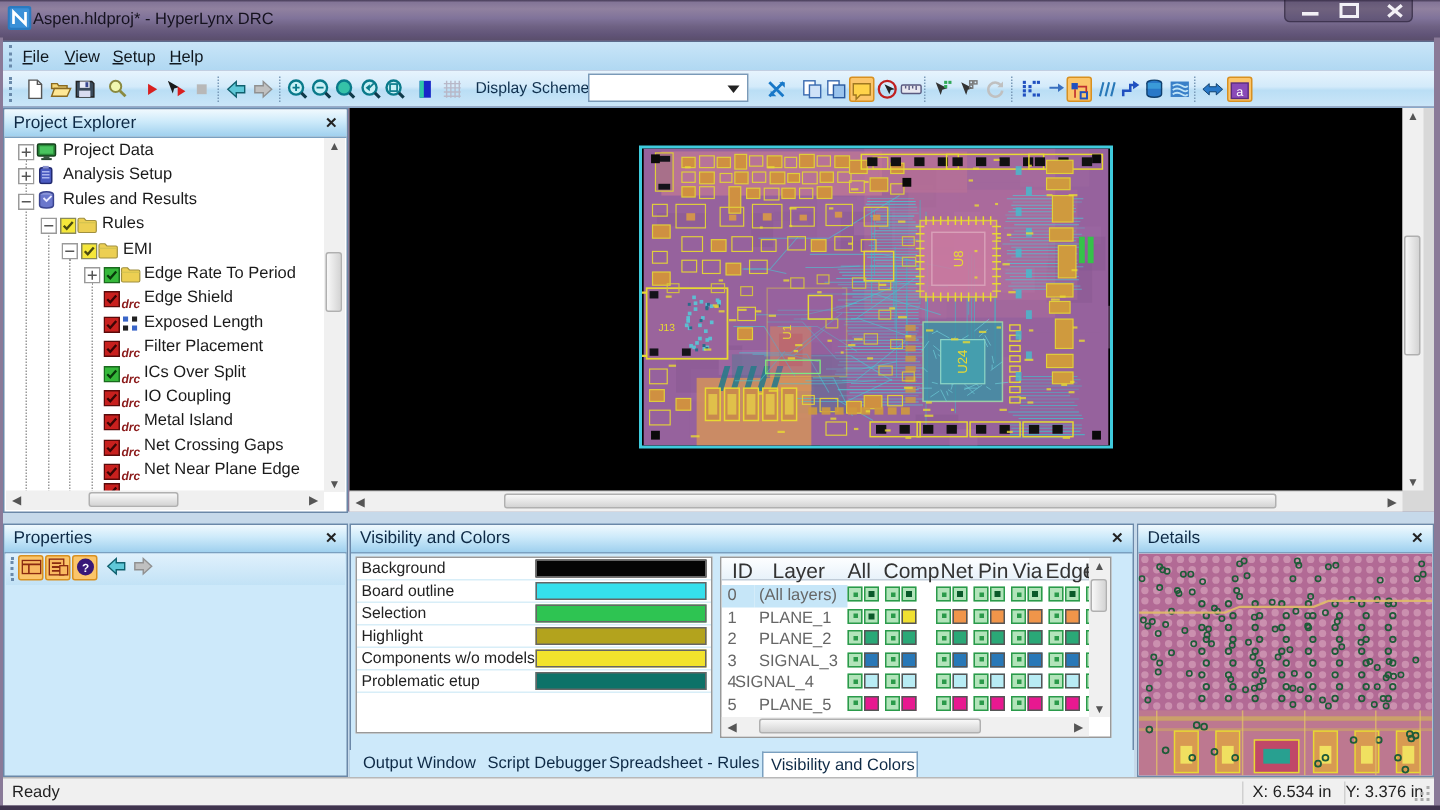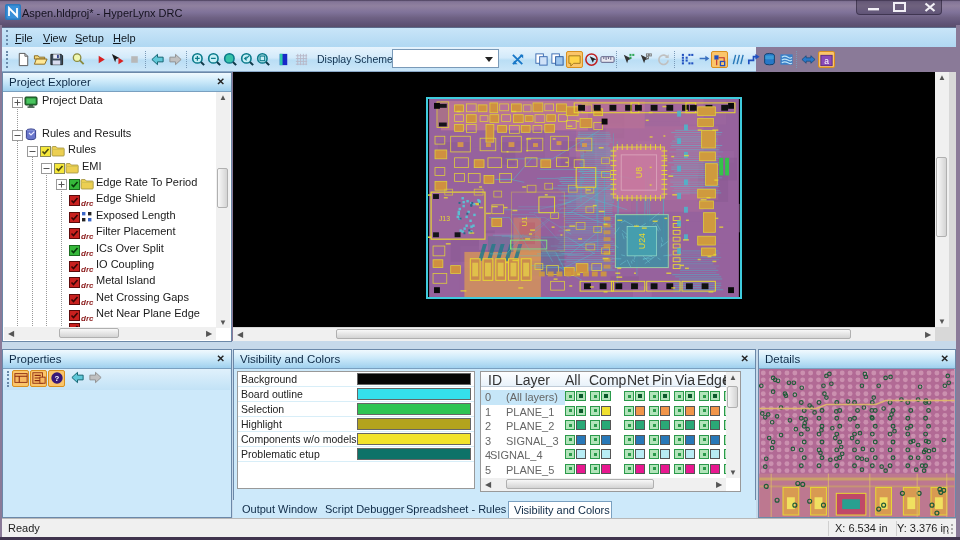--- a/index.html
+++ b/index.html
@@ -6,21 +6,21 @@
 #title { position:absolute; left:0; top:0; width:960px; height:27px;
   background:linear-gradient(180deg,#453a56 0%,#837597 6%,#90819f 22%,#80739a 45%,#6f6284 65%,#615478 85%,#5a4e6b 100%); }
 #title .txt { position:absolute; left:22px; top:7px; font-size:11px; color:#15121e; }
 #appicon { position:absolute; left:5px; top:4px; width:16px; height:16px; }
 #winbtns { position:absolute; left:856px; top:0; width:86px; height:15px; background:rgba(35,28,50,0.30); border:1px solid rgba(25,18,38,0.45); border-top:none; border-bottom-left-radius:4px; border-bottom-right-radius:4px; }
 #winbtns svg { position:absolute; top:0; }
 #menubar { position:absolute; left:2px; top:27px; width:954px; height:20px;
   background:linear-gradient(180deg,#c9e5f8,#b0d8f2); border-top:1px solid #5c6b8c; }
 #menubar .m { position:absolute; top:4px; font-size:11px; color:#101820; }
 #menubar .m u { text-decoration:underline; }
-#toolbar { position:absolute; left:2px; top:47px; width:754px; height:25px;
+#toolbar { position:absolute; left:2px; top:47px; width:954px; height:25px;
   background:linear-gradient(180deg,#e7f4fd 0%,#d3eafa 45%,#badef5 55%,#cbe6f8 100%); border-bottom:1px solid #8aa8c8;}
 .tbtn { position:absolute; top:4px; height:17px; text-align:center; }
 .tbtn svg { margin-top:1px; }
 .tbtn.sel { background:#fbc56a; border:1px solid #d89020; border-radius:2px; }
 .tsep { position:absolute; top:4px; width:1px; height:17px; border-left:1px dotted #7a9ab8; }
 .grip { position:absolute; top:4px; width:3px; height:17px; border-left:2px dotted #6a8aaa; }
 .combo { position:absolute; top:2px; height:19px; background:#fff; border:1px solid #7a9ab8; }
 .combo:after { content:""; position:absolute; right:5px; top:7px; border:4px solid transparent; border-top:5px solid #222; }
 #bottombg { position:absolute; left:2px; top:341px; width:954px; height:177px; background:#c6d9ea; }
 #pexp { position:absolute; left:2px; top:72px; width:230px; height:270px; background:#fff; border:1px solid #6b88a8; }
@@ -284,20 +284,32 @@
               <rect x="0.5" y="0.5" width="10" height="10" fill="#fff" stroke="#9a9a9a"></rect>
               <path d="M2.5 5.5 h6 M5.5 2.5 v6" stroke="#555" stroke-width="1"></path>
             </svg></span>
           <span class="ti" style="left:20px"><svg width="14" height="12" viewBox="0 0 14 12">
               <rect x="1" y="1" width="12" height="8" rx="1" fill="#2a8a3a" stroke="#14401c"></rect>
               <rect x="2.5" y="2.5" width="9" height="5" fill="#49c45e"></rect>
               <rect x="5" y="9" width="4" height="1.6" fill="#3a5a42"></rect>
               <rect x="3.5" y="10.4" width="7" height="1.4" fill="#2a4a32"></rect>
             </svg></span>
           <span class="tlabel" style="left:38px">Project Data</span>
+        </div>
+        <div class="trow" style="top:17px">
+          <span class="ti" style="left:8px"><svg width="11" height="11" viewBox="0 0 11 11">
+              <rect x="0.5" y="0.5" width="10" height="10" fill="#fff" stroke="#9a9a9a"></rect>
+              <path d="M2.5 5.5 h6 M5.5 2.5 v6" stroke="#555" stroke-width="1"></path>
+            </svg></span>
+          <span class="ti" style="left:21px"><svg width="11" height="13" viewBox="0 0 11 13">
+              <rect x="1.5" y="1.8" width="8" height="10.5" rx="1.5" fill="#4a5ac0" stroke="#222a70"></rect>
+              <rect x="3.5" y="0.6" width="4" height="1.8" fill="#8890d0"></rect>
+              <path d="M3 4.5 h5 M3 6.5 h5 M3 8.5 h5" stroke="#aab4ee" stroke-width="1"></path>
+            </svg></span>
+          <span class="tlabel" style="left:38px">Analysis Setup</span>
         </div>
         <div class="trow" style="top:34px">
           <span class="ti" style="left:8px"><svg width="11" height="11" viewBox="0 0 11 11">
               <rect x="0.5" y="0.5" width="10" height="10" fill="#fff" stroke="#9a9a9a"></rect>
               <path d="M2.5 5.5 h6" stroke="#555" stroke-width="1"></path>
             </svg></span>
           <span class="ti" style="left:21px"><svg width="12" height="13" viewBox="0 0 12 13">
               <ellipse cx="6" cy="2.8" rx="4.6" ry="1.9" fill="#8a94d8" stroke="#3a4490"></ellipse>
               <path d="M1.4 2.8 v7 a4.6 1.9 0 0 0 9.2 0 v-7" fill="#6a77cc" stroke="#3a4490"></path>
               <path d="M4 5 l2 2 l3.4 -3.4" stroke="#e8e8ff" stroke-width="1.2" fill="none"></path>

